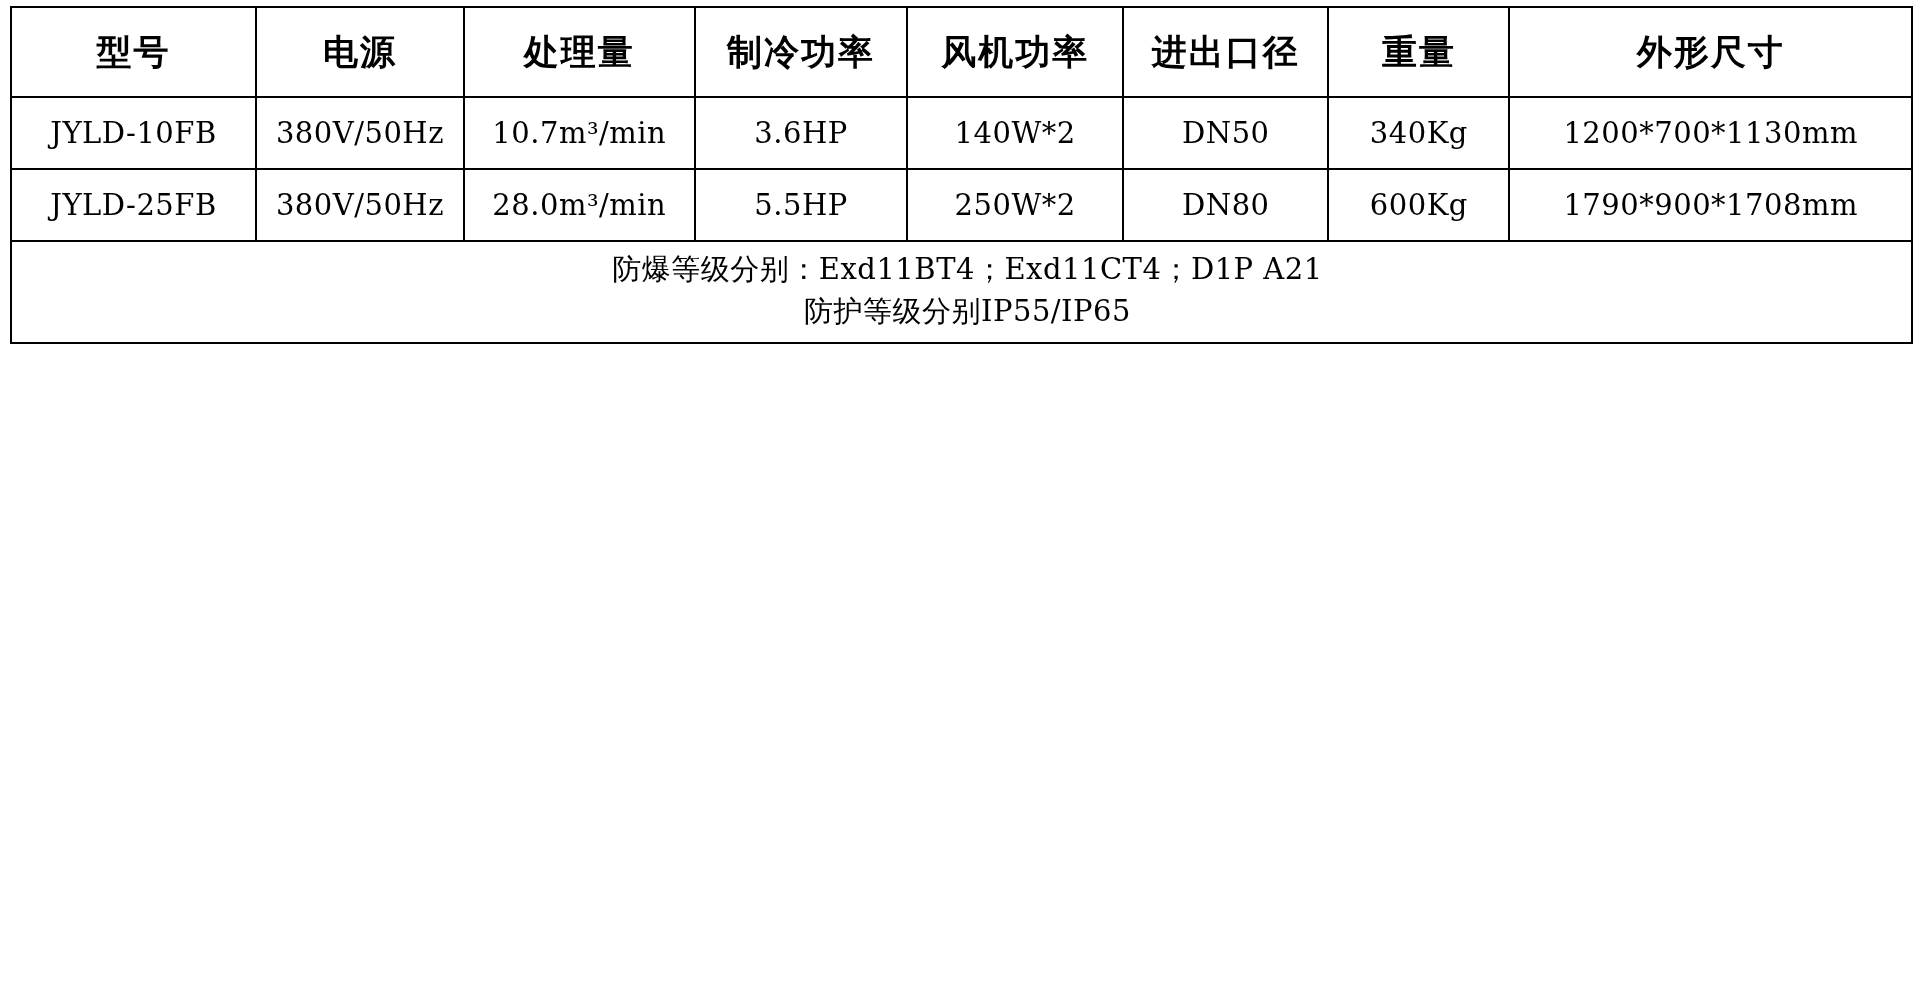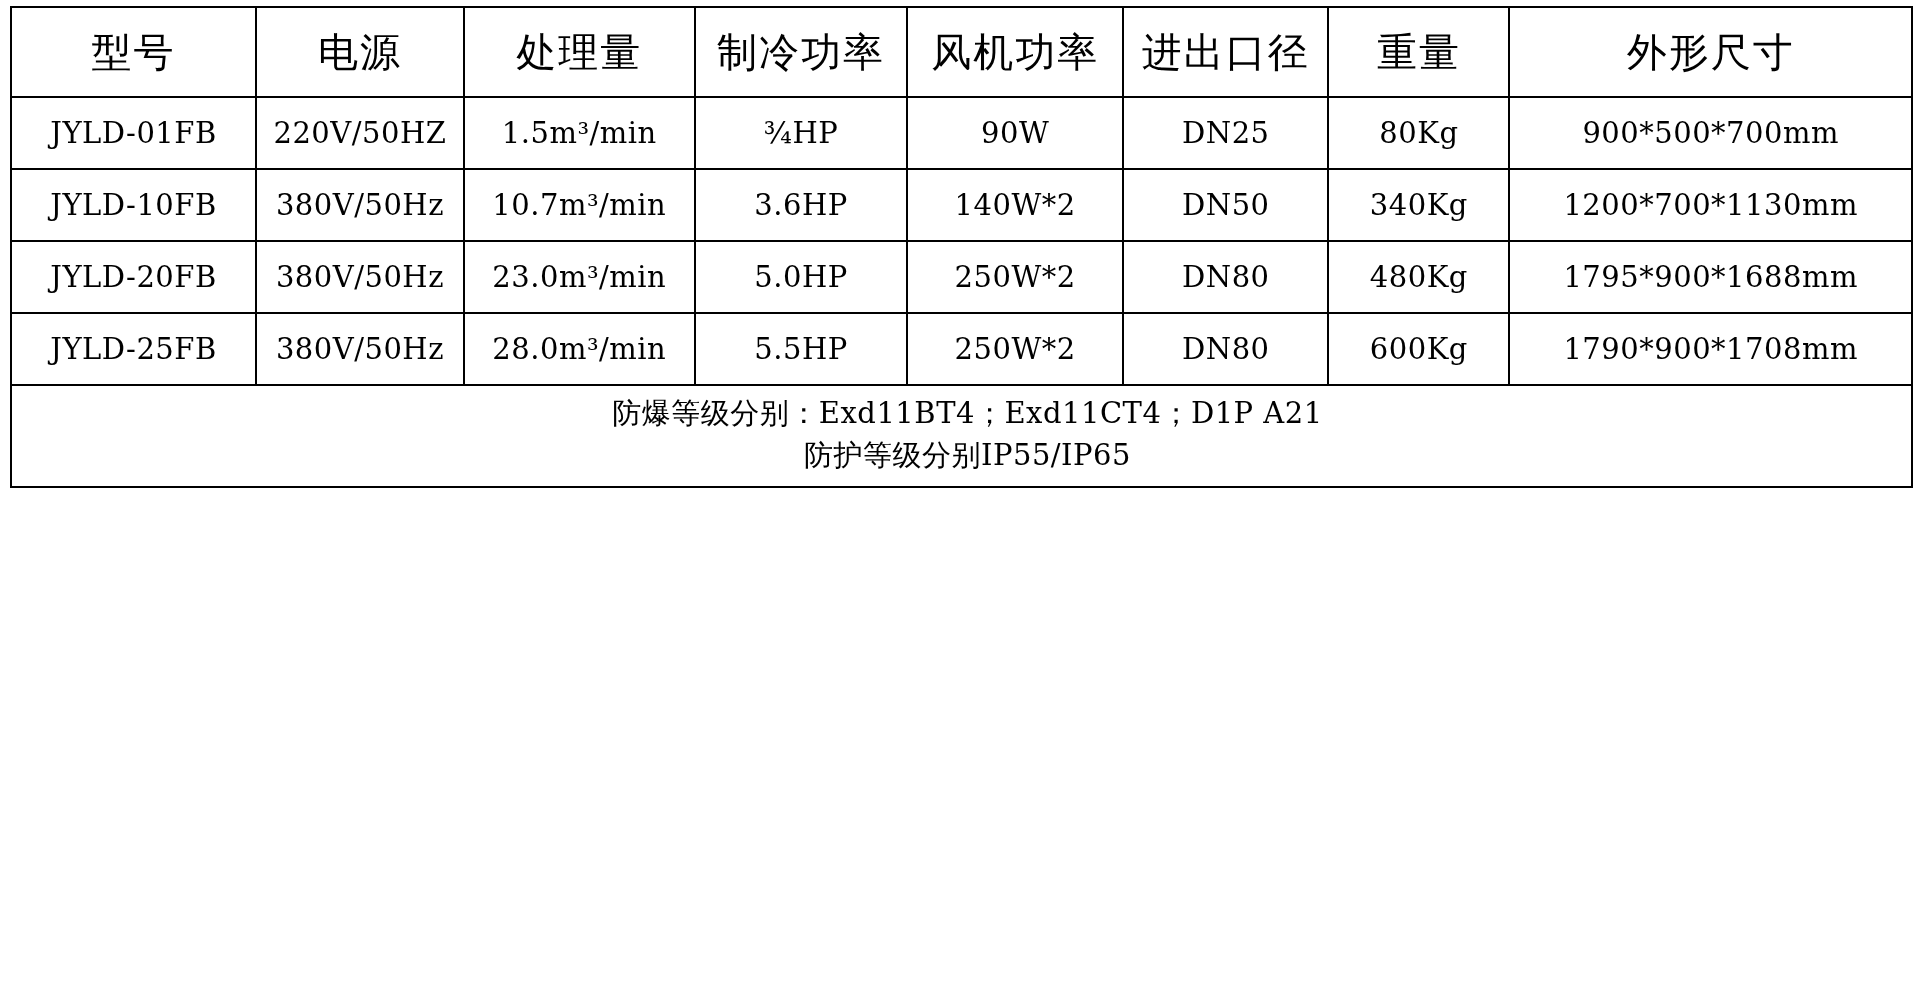--- a/index.html
+++ b/index.html
@@ -30,23 +30,23 @@
   table.spec th, table.spec td {
     border: 2px solid #000000;
     text-align: center;
     vertical-align: middle;
     font-family: "Liberation Serif", serif;
     font-weight: normal;
     white-space: nowrap;
   }
   table.spec thead th {
     height: 86px;
-    font-size: 40px;
+    font-size: 35px;
     font-family: "DejaVu Sans", sans-serif;
-    font-weight: normal;
+    font-weight: bold;
     letter-spacing: 2px;
   }
   table.spec tbody td {
     height: 68px;
     font-size: 29px;
     font-family: "DejaVu Serif", serif;
     letter-spacing: 0.5px;
   }
   
   col.c0 { width: 210px; }
@@ -92,48 +92,28 @@
         <th>处理量</th>
         <th>制冷功率</th>
         <th>风机功率</th>
         <th>进出口径</th>
         <th>重量</th>
         <th>外形尺寸</th>
       </tr>
     </thead>
     <tbody>
       <tr>
-        <td>JYLD-01FB</td>
-        <td>220V/50HZ</td>
-        <td>1.5m³/min</td>
-        <td>¾HP</td>
-        <td>90W</td>
-        <td>DN25</td>
-        <td>80Kg</td>
-        <td>900*500*700mm</td>
-      </tr>
-      <tr>
         <td>JYLD-10FB</td>
         <td>380V/50Hz</td>
         <td>10.7m³/min</td>
         <td>3.6HP</td>
         <td>140W*2</td>
         <td>DN50</td>
         <td>340Kg</td>
         <td>1200*700*1130mm</td>
-      </tr>
-      <tr>
-        <td>JYLD-20FB</td>
-        <td>380V/50Hz</td>
-        <td>23.0m³/min</td>
-        <td>5.0HP</td>
-        <td>250W*2</td>
-        <td>DN80</td>
-        <td>480Kg</td>
-        <td>1795*900*1688mm</td>
       </tr>
       <tr>
         <td>JYLD-25FB</td>
         <td>380V/50Hz</td>
         <td>28.0m³/min</td>
         <td>5.5HP</td>
         <td>250W*2</td>
         <td>DN80</td>
         <td>600Kg</td>
         <td>1790*900*1708mm</td>

